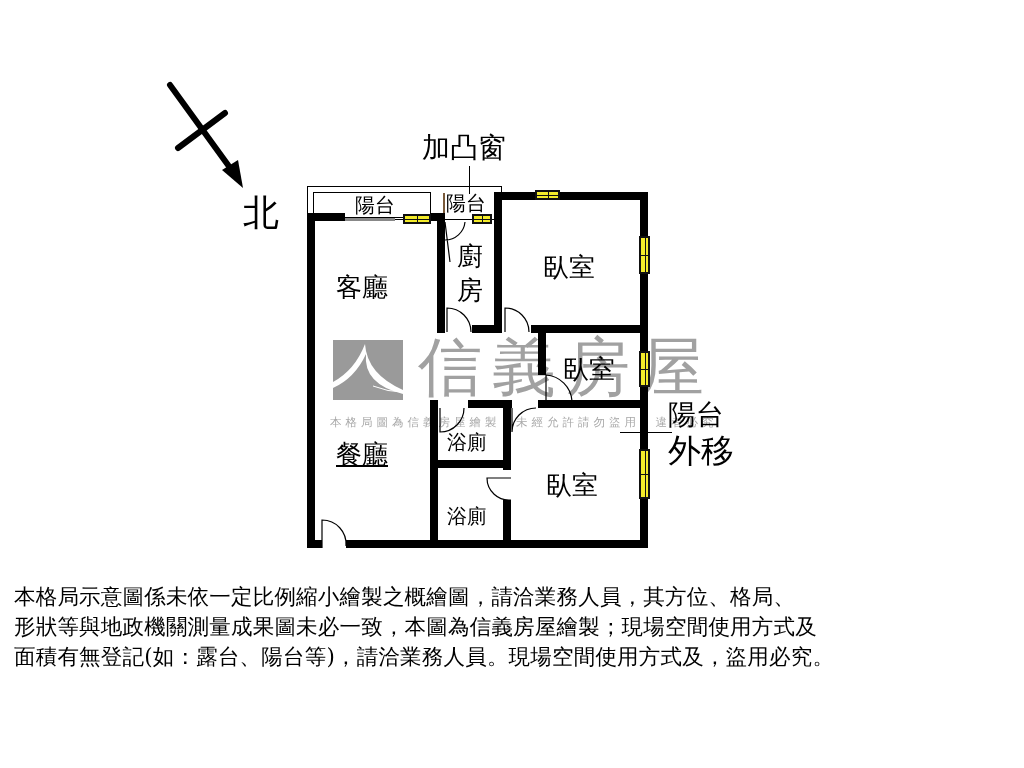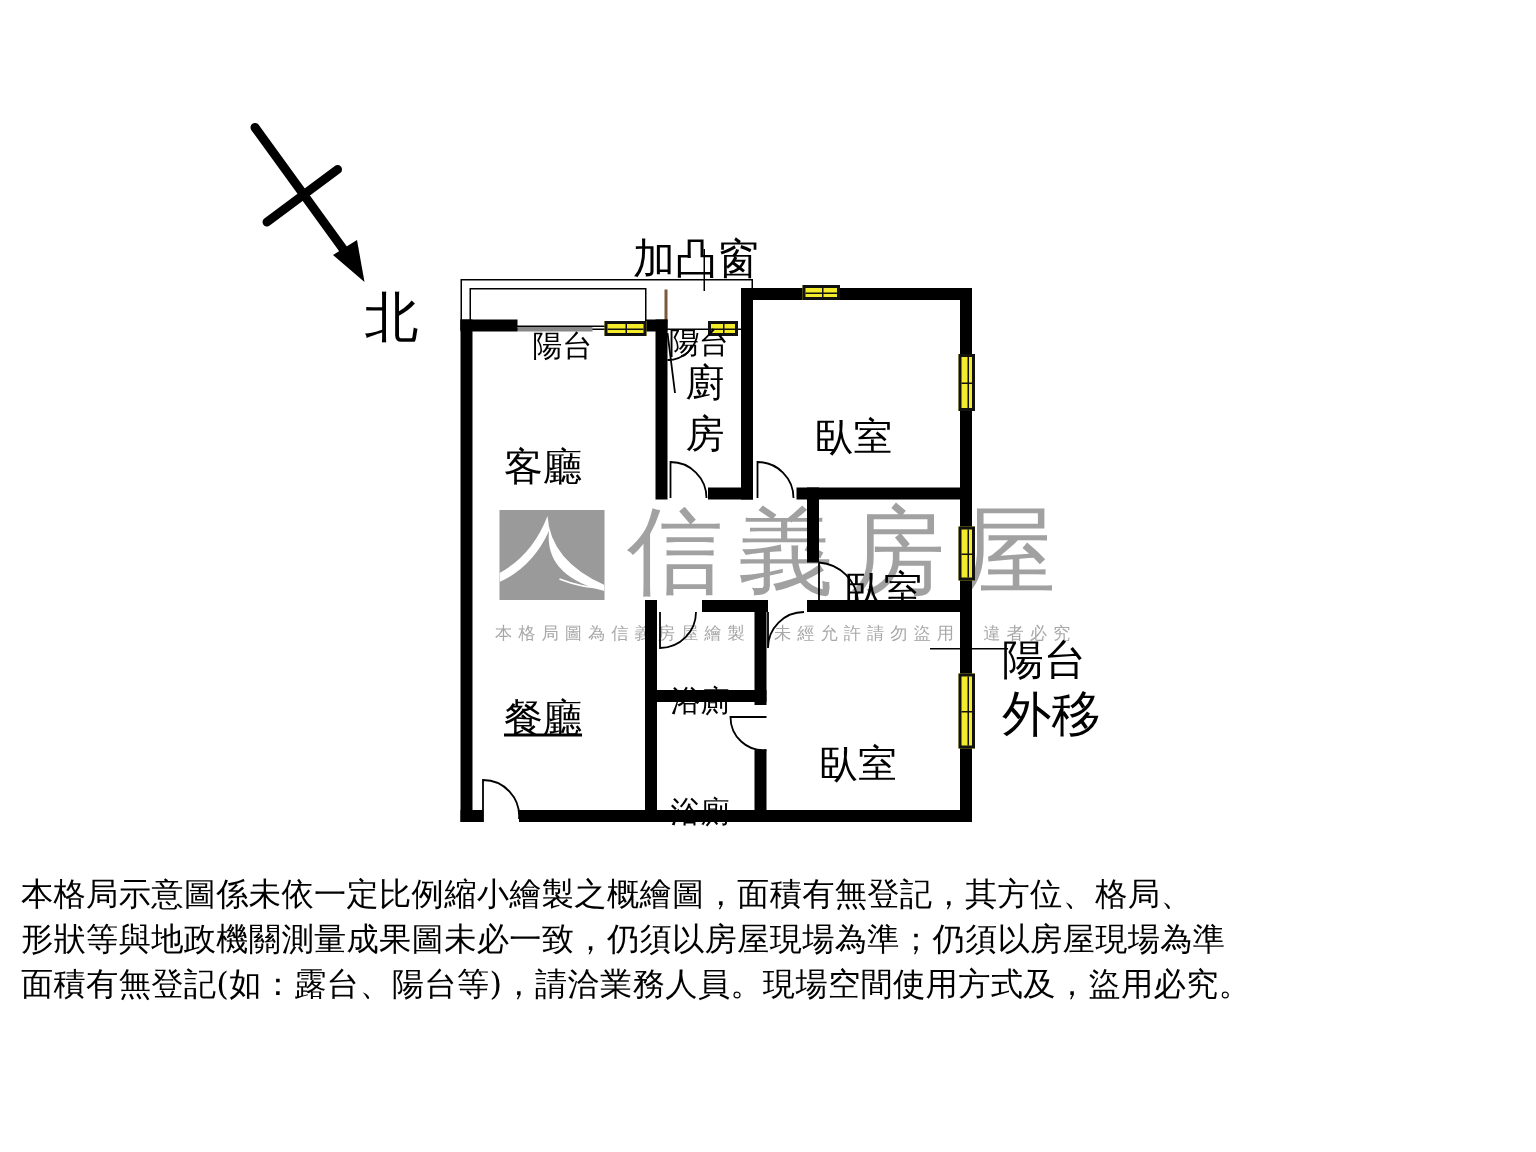--- a/index.html
+++ b/index.html
@@ -5,21 +5,21 @@
     html, body { margin:0; padding:0; background:#ffffff; }
     body { width:1024px; height:768px; position:relative; overflow:hidden; font-family:"DejaVu Serif","Liberation Serif",serif; color:#000; }
     .abs { position:absolute; }
     .wall { position:absolute; background:#000; }
     .thin { position:absolute; border:1.5px solid #000; box-sizing:border-box; background:transparent; }
     .win { position:absolute; background:#f4ec2a; border:2px solid #111; box-sizing:border-box; }
     .win.h::before { content:""; position:absolute; left:0; right:0; top:50%; height:1px; background:#111; }
     .win.h::after { content:""; position:absolute; top:0; bottom:0; left:50%; width:1px; background:#111; }
     .win.v::before { content:""; position:absolute; top:0; bottom:0; left:50%; width:1px; background:#111; }
     .win.v::after { content:""; position:absolute; left:0; right:0; top:50%; height:1px; background:#111; }
-    .room-label { position:absolute; font-family:"DejaVu Serif","Liberation Serif",serif; font-size:26px; line-height:30px; color:#000; white-space:nowrap;margin-top:25px; }
+    .room-label { position:absolute; font-family:"DejaVu Serif","Liberation Serif",serif; font-size:26px; line-height:30px; color:#000; white-space:nowrap; }
     .room-label.sm { font-size:20px; line-height:24px; }
     .vlabel { position:absolute; font-size:26px; line-height:34px; width:30px; text-align:center; }
     .watermark { position:absolute; color:#9a9a9a; font-family:Liberation Serif, serif; font-size:64px; line-height:70px; letter-spacing:10px; white-space:nowrap; opacity:0.92; }
     .watermark-sub { position:absolute; color:#a8a8a8; font-family:"DejaVu Sans","Liberation Sans",sans-serif; font-size:11.5px; letter-spacing:4px; white-space:nowrap; }
     .disclaimer { position:absolute; left:14px; top:582px; width:1000px; font-family:"DejaVu Serif","Liberation Serif",serif; font-size:21.5px; line-height:30px; letter-spacing:0.2px; color:#000; }
     .disclaimer div { white-space:nowrap; }
     svg { position:absolute; left:0; top:0; overflow:visible; }
   </style>
 </head>
 <body>
@@ -103,16 +103,16 @@
   <div class="room-label" style="left:563px;top:354px;">臥室</div>
   <div class="room-label" style="left:336px;top:439px;text-decoration:underline;">餐廳</div>
   <div class="room-label sm" style="left:447px;top:430px;">浴廁</div>
   <div class="room-label" style="left:546px;top:470px;">臥室</div>
   <div class="room-label sm" style="left:447px;top:504px;">浴廁</div>
   <div class="room-label" style="left:668px;top:400px;font-size:28px;">陽台</div>
   <div class="room-label" style="left:668px;top:436px;font-size:33px;">外移</div>
 </div>
 
 <div class="disclaimer">
-  <div>本格局示意圖係未依一定比例縮小繪製之概繪圖，面積有無登記，其方位、格局、</div>
-  <div>形狀等與地政機關測量成果圖未必一致，仍須以房屋現場為準；仍須以房屋現場為準</div>
+  <div>本格局示意圖係未依一定比例縮小繪製之概繪圖，請洽業務人員，其方位、格局、</div>
+  <div>形狀等與地政機關測量成果圖未必一致，本圖為信義房屋繪製；現場空間使用方式及</div>
   <div>面積有無登記(如：露台、陽台等)，請洽業務人員。現場空間使用方式及，盜用必究。</div>
 </div>
 
 </body></html>

